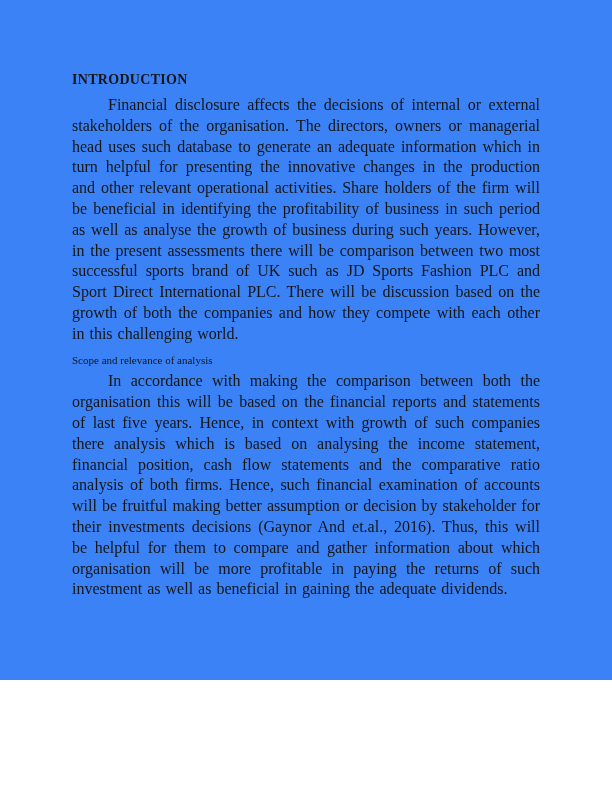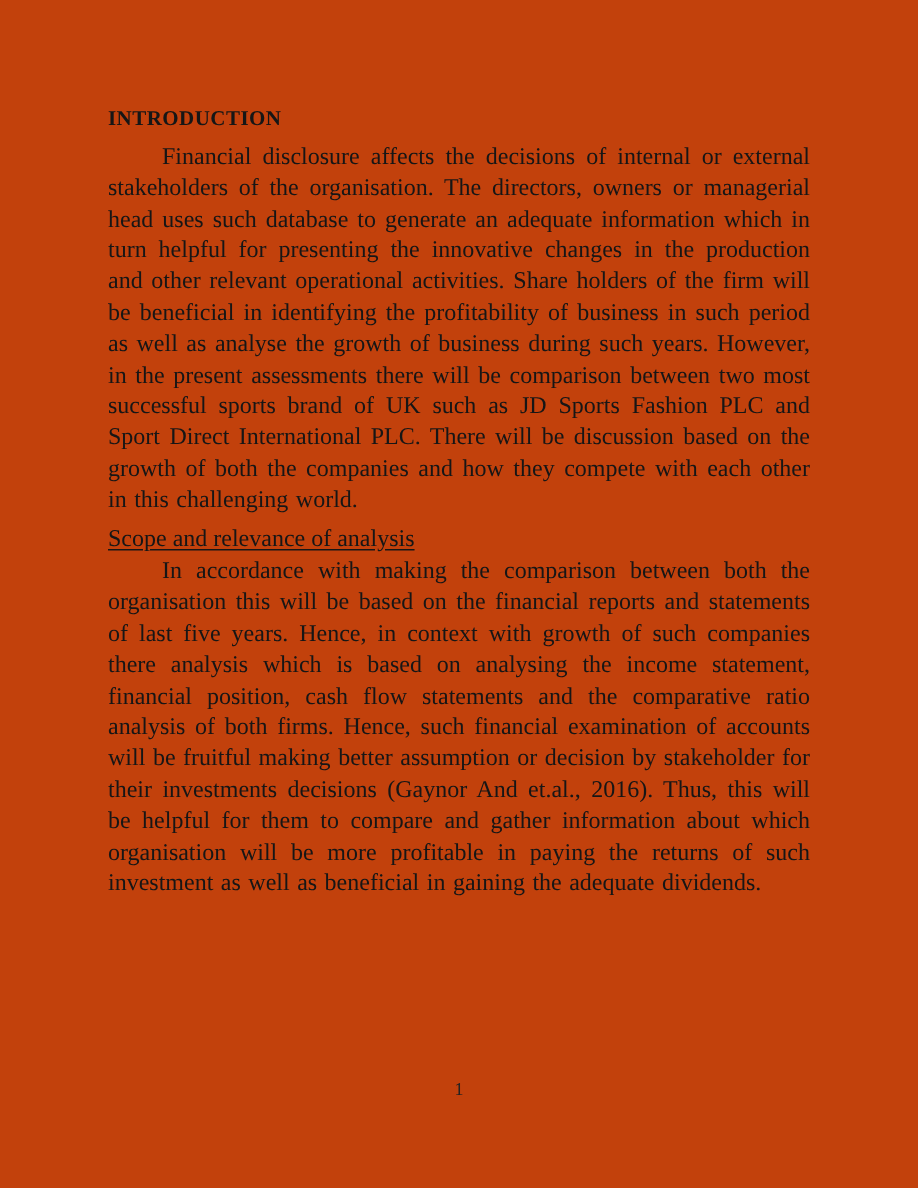--- a/index.html
+++ b/index.html
@@ -3,22 +3,22 @@
 <meta charset="utf-8">
 <style>
   html, body {
     margin: 0;
     padding: 0;
     background: #ffffff;
   }
   .page {
     position: relative;
     width: 612px;
-    height: 792px;
-    background: #c2410c;
+    height: 680px;
+    background: #3b82f6;
     overflow: hidden;
     font-family: "Liberation Serif", "DejaVu Serif", serif;
     color: #161616;
     box-sizing: border-box;
   }
   .content {
     position: absolute;
     top: 71px;
     left: 72px;
     right: 72px;
@@ -32,24 +32,23 @@
   }
   .body-para {
     font-size: 16px;
     line-height: 20.8px;
     text-align: justify;
     text-indent: 36px;
     margin: 0 0 4px 0;
     word-spacing: 1px;
   }
   .section-heading {
-    font-size: 16px;
+    font-size: 11px;
     line-height: 20.8px;
     font-weight: normal;
-    text-decoration: underline;
     text-underline-offset: 2px;
     margin: 5px 0 1px 0;
   }
   .page-footer {
     position: absolute;
     top: 719px;
     left: 0;
     width: 100%;
     text-align: center;
     font-size: 12px;

